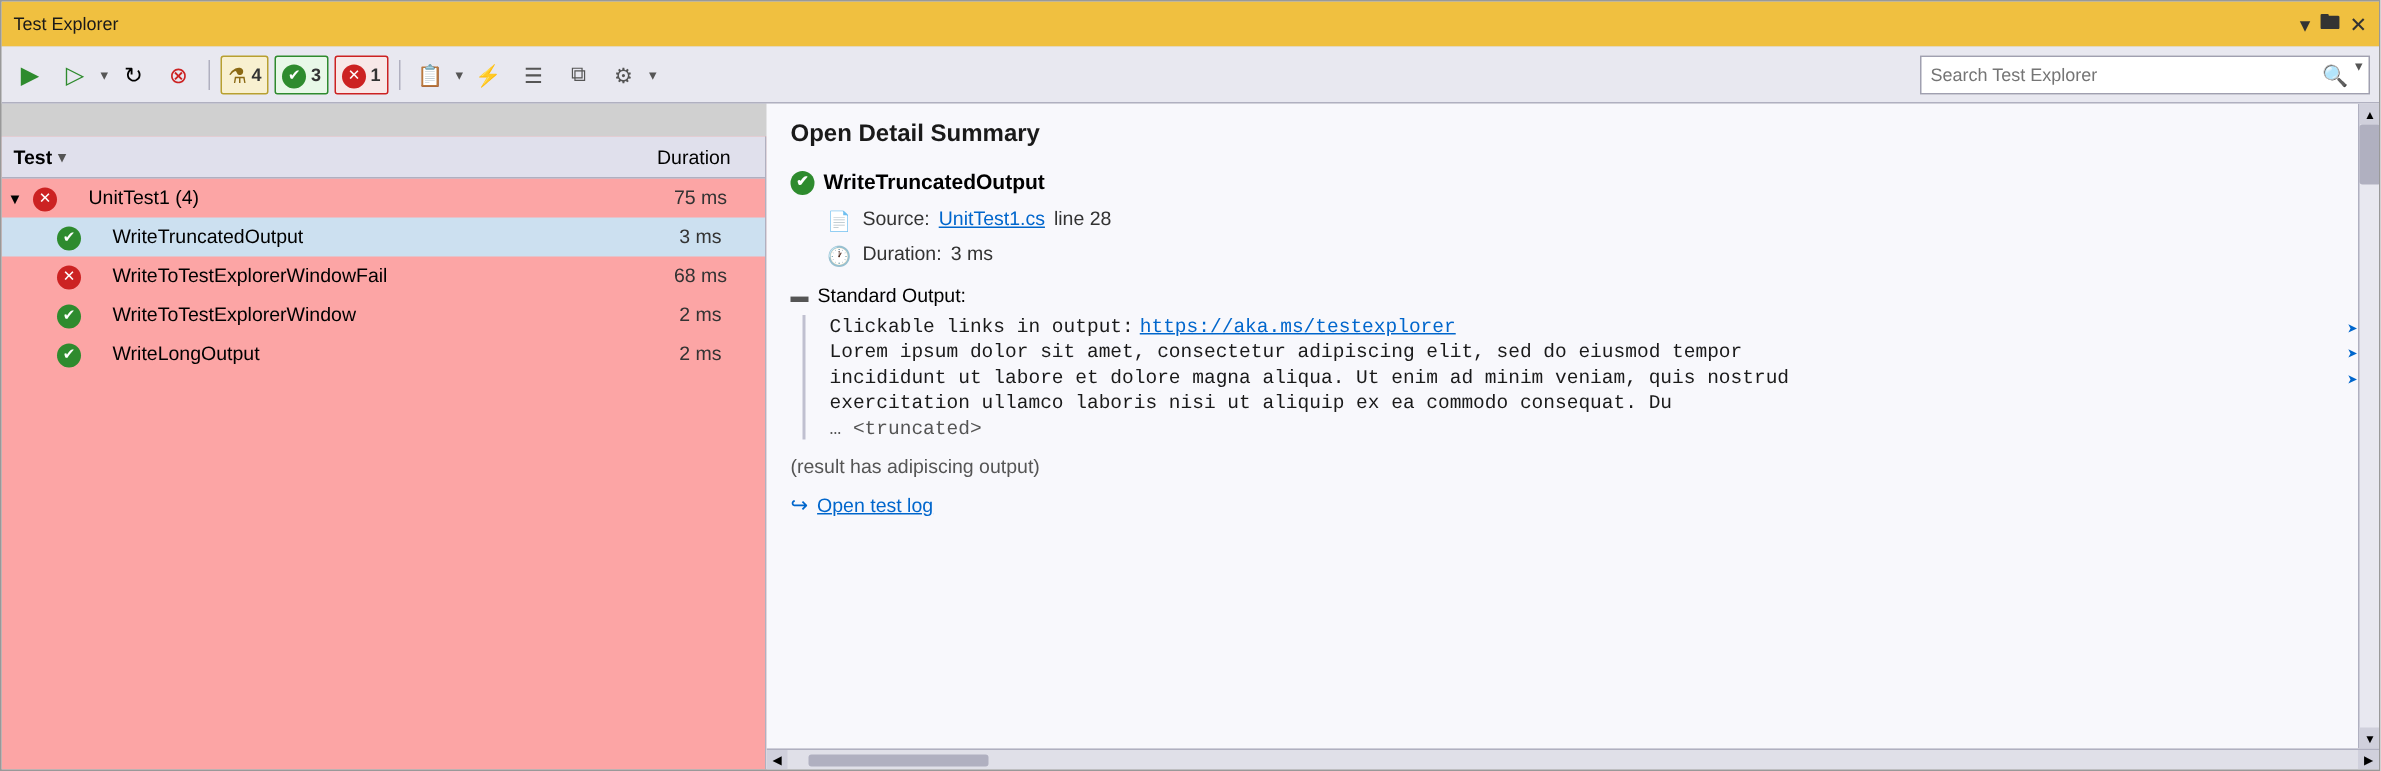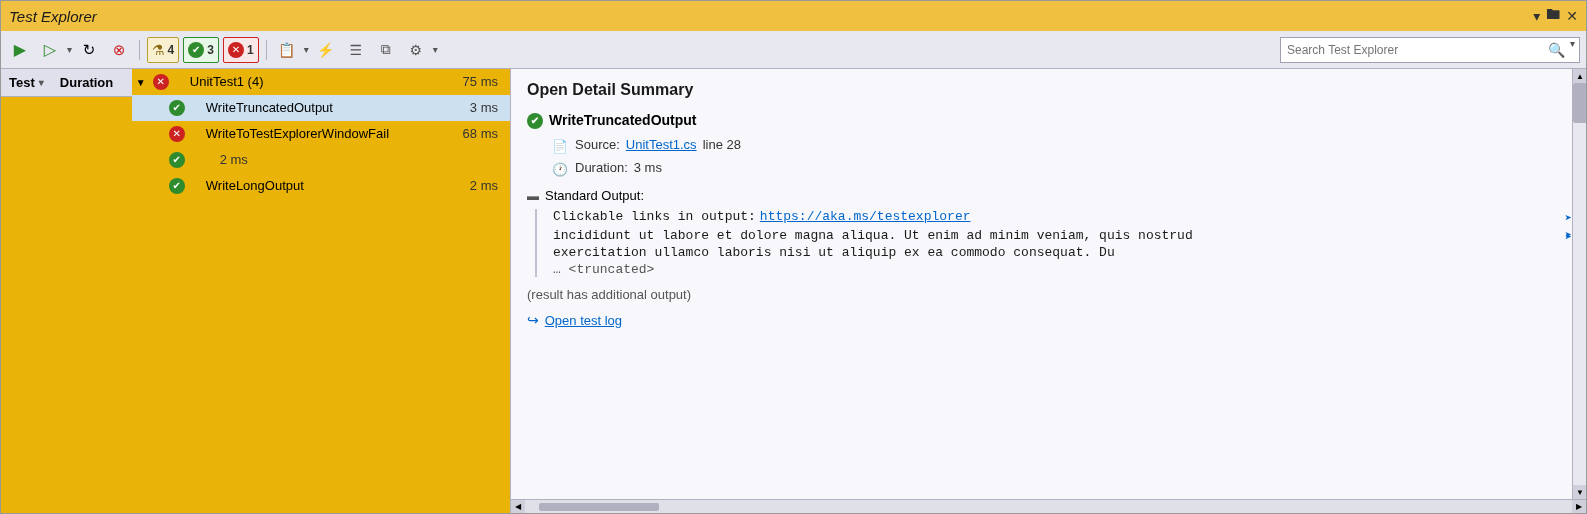--- a/index.html
+++ b/index.html
@@ -18,24 +18,23 @@
       background: #f0c040;
       height: 30px;
       display: flex;
       align-items: center;
       justify-content: space-between;
       padding: 0 8px;
       flex-shrink: 0;
     }
 
     .title-bar-title {
-      font-size: 15px;
+      font-size: 12px;
       font-weight: normal;
       color: #1a1a1a;
-      font-style: italic;
     }
 
     .title-bar-controls {
       display: flex;
       align-items: center;
       gap: 6px;
     }
 
     .title-bar-icon {
       font-size: 14px;
@@ -128,25 +127,26 @@
     }
 
     .main-content {
       display: flex;
       flex: 1;
       overflow: hidden;
     }
 
     .left-panel {
       width: 510px;
-      background: #eab308;
+      background: #fca5a5;
       border-right: 1px solid #b0b0c0;
       display: flex;
-      flex-direction: row;
+      flex-direction: column;
       flex-shrink: 0;
+      margin-top: 22px;
     }
 
     .list-header {
       display: flex;
       background: #e0e0ec;
       border-bottom: 1px solid #b0b0c0;
       height: 28px;
       align-items: center;
     }
 
@@ -156,21 +156,21 @@
       font-weight: 600;
       font-size: 13px;
       display: flex;
       align-items: center;
       gap: 4px;
     }
 
     .list-header-duration {
       width: 80px;
       padding: 0 8px;
-      font-weight: 700;
+      font-weight: 400;
       font-size: 13px;
     }
 
     .test-list {
       flex: 1;
       overflow-y: auto;
     }
 
     .test-item {
       display: flex;
@@ -208,21 +208,21 @@
       flex: 1;
       padding: 0 20px;
       font-size: 13px;
       overflow: hidden;
       text-overflow: ellipsis;
       white-space: nowrap;
     }
 
     .test-duration {
       width: 70px;
-      text-align: right;
+      text-align: center;
       padding-right: 8px;
       font-size: 13px;
       color: #333;
     }
 
     .right-panel {
       flex: 1;
       background: #f8f8fc;
       display: flex;
       flex-direction: column;
@@ -571,20 +571,21 @@
           <div class="test-name">WriteToTestExplorerWindowFail</div>
           <div class="test-duration">68 ms</div>
         </div>
 
         <div class="test-item">
           <div class="test-item-indent"></div>
           <div style="width:16px;flex-shrink:0;"></div>
           <div class="test-icon">
             <span class="icon-success"></span>
           </div>
+          <div class="test-name">WriteToTestExplorerWindow</div>
           <div class="test-duration">2 ms</div>
         </div>
 
         <div class="test-item">
           <div class="test-item-indent"></div>
           <div style="width:16px;flex-shrink:0;"></div>
           <div class="test-icon">
             <span class="icon-success"></span>
           </div>
           <div class="test-name">WriteLongOutput</div>
@@ -623,34 +624,35 @@
               <span class="output-toggle">▬</span>
               <span>Standard Output:</span>
             </div>
             <div class="output-body">
               <div class="output-line">
                 <span>    Clickable links in output: </span>
                 <span class="detail-link">https://aka.ms/testexplorer</span>
                 <span class="output-arrow">➤</span>
               </div>
               <div class="output-line" style="position:relative;padding-right:20px;">
+                <span>    Lorem ipsum dolor sit amet, consectetur adipiscing elit, sed do eiusmod tempor</span>
                 <span class="output-arrow">➤</span>
               </div>
               <div class="output-line" style="position:relative;padding-right:20px;">
                 <span>        incididunt ut labore et dolore magna aliqua. Ut enim ad minim veniam, quis nostrud</span>
                 <span class="output-arrow">➤</span>
               </div>
               <div class="output-line">
                 <span>        exercitation ullamco laboris nisi ut aliquip ex ea commodo consequat. Du</span>
               </div>
               <div class="output-truncated">    … &lt;truncated&gt;</div>
             </div>
           </div>
 
-          <div class="output-additional">(result has additional output)</div>
+          <div class="output-additional">(result has adipiscing output)</div>
 
           <div class="open-log">
             <span class="open-log-icon">↪</span>
             <span class="detail-link">Open test log</span>
           </div>
 
         </div>
 
         <div class="scrollbar-v">
           <div class="scrollbar-v-btn">▲</div>

